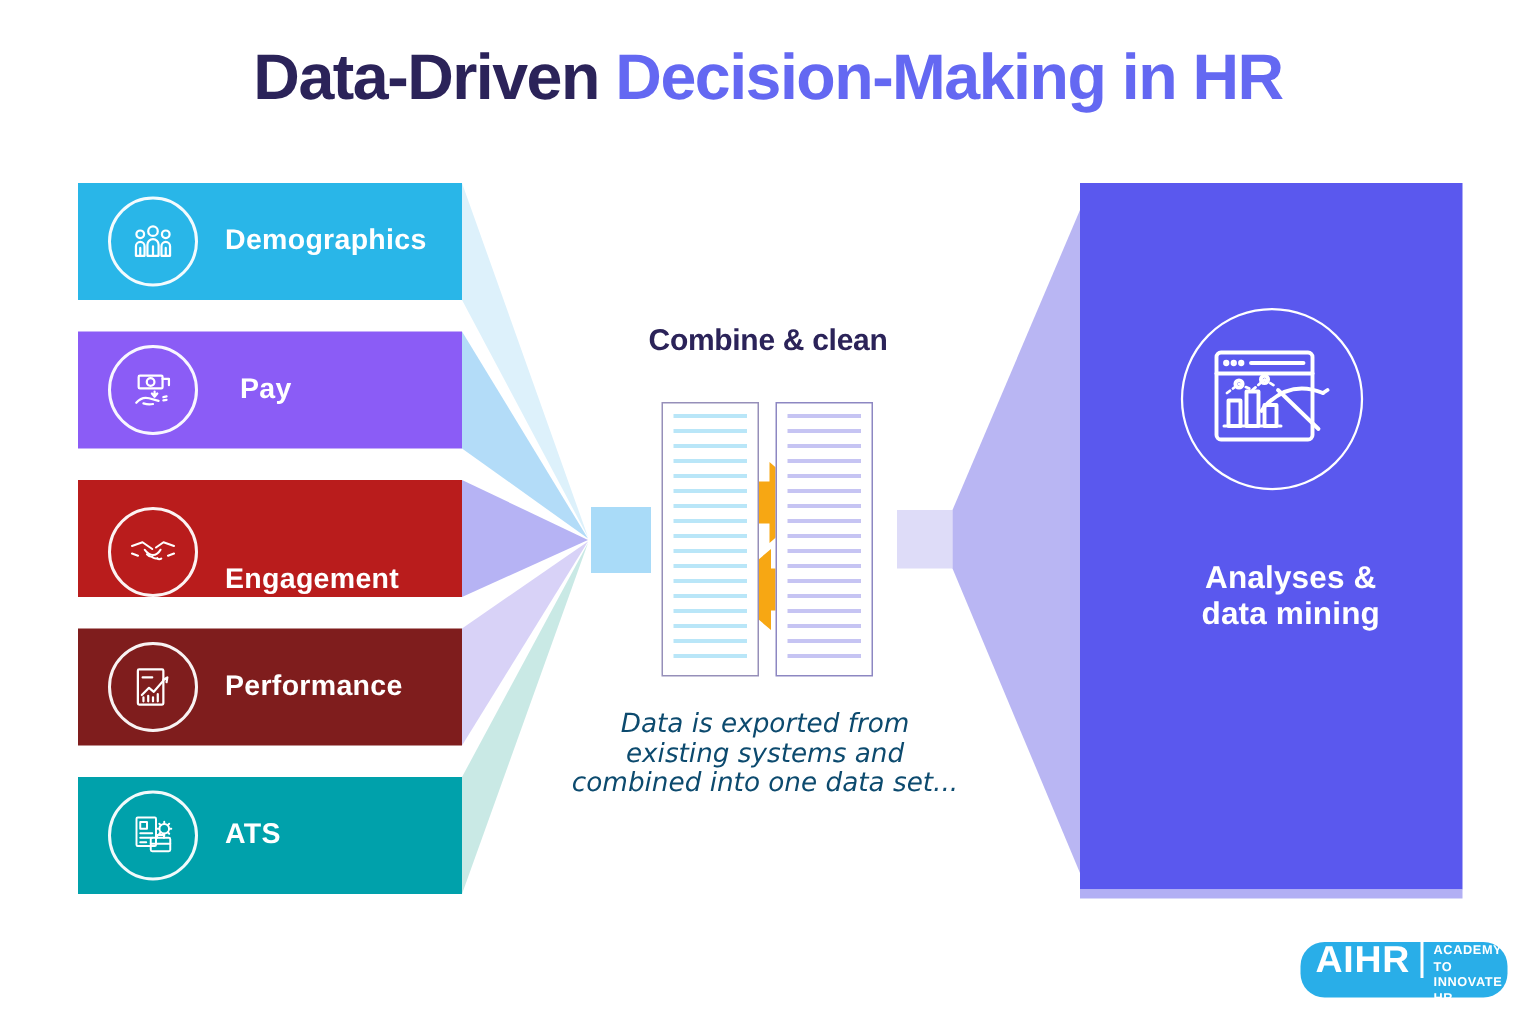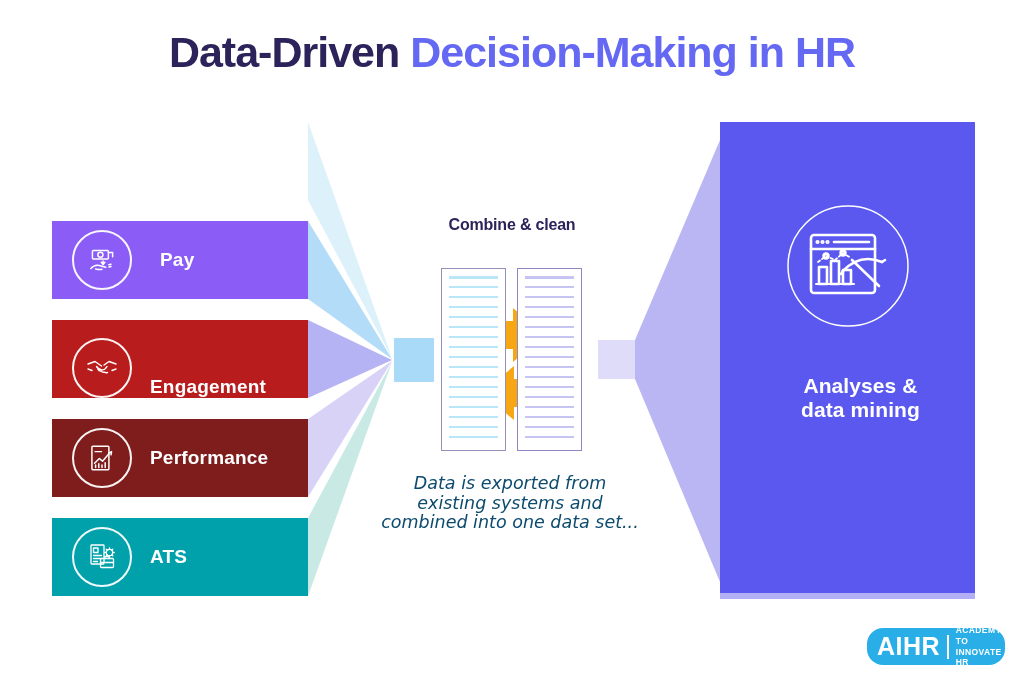--- a/index.html
+++ b/index.html
@@ -20,21 +20,21 @@
     display:flex;align-items:center;
   }
   .icon-circle{
     width:56px;height:56px;border:2px solid rgba(255,255,255,.95);border-radius:50%;
     margin-left:20px;flex:0 0 auto;display:flex;align-items:center;justify-content:center;
   }
   .source-label{color:#ffffff;font-size:19px;font-weight:700;margin-left:18px;letter-spacing:.2px;}
   
   .combine-heading{
     position:absolute;left:390px;top:216px;width:244px;z-index:3;
-    text-align:center;font-size:16px;font-weight:800;letter-spacing:-.2px;
+    text-align:center;font-size:20px;font-weight:800;letter-spacing:-.2px;
   }
   .doc{
     position:absolute;top:268px;width:65px;height:183px;background:#ffffff;
     border:1.5px solid #968fb9;box-sizing:border-box;z-index:2;
   }
   .doc-lines{
     position:absolute;inset:7px 7px 8px 7px;
     background-image:repeating-linear-gradient(to bottom, var(--lc) 0 2.5px, transparent 2.5px 10px);
   }
   .caption{
@@ -57,21 +57,21 @@
     font-size:21px;font-weight:800;line-height:1.12;white-space:pre-line;letter-spacing:.1px;
   }
   .analysis-body{
     position:absolute;left:10px;top:292px;width:235px;text-align:center;color:#ffffff;
     font-style:italic;font-size:16.5px;line-height:1.15;white-space:pre-line;
     font-family:"DejaVu Sans","Liberation Sans",sans-serif;
   }
   
   .logo{
     position:absolute;left:867px;top:628px;width:138px;height:37px;border-radius:16px;z-index:3;
-    display:flex;align-items:center;
+    display:flex;
   }
   .logo-brand{color:#ffffff;font-size:25px;font-weight:800;letter-spacing:.5px;margin-left:10px;line-height:1;}
   .logo-divider{width:2px;height:24px;background:#ffffff;margin:0 7px 0 7px;}
   .logo-tagline{color:#ffffff;font-size:8.5px;font-weight:700;letter-spacing:.4px;line-height:1.25;}
 </style>
 </head>
 <body>
 
 <div class="canvas">
 
@@ -83,20 +83,33 @@
     <polygon points="308,320 308,398 392,360" style="fill: rgb(182, 179, 244);"></polygon>
     <polygon points="308,419 308,497 392,361" style="fill: rgb(216, 210, 247);"></polygon>
     <polygon points="308,518 308,596 392,362" style="fill: rgb(201, 233, 229);"></polygon>
     <rect x="394" y="338" width="40" height="44" style="fill: rgb(169, 219, 248);"></rect>
     <rect x="598" y="340" width="37" height="39" style="fill: rgb(222, 220, 248);"></rect>
     <polygon points="635,340 720,140 720,582 635,379" style="fill: rgb(185, 182, 243);"></polygon>
     <polygon points="479,321 513,321 513,308 544,335 513,362 513,349 479,349" style="fill: rgb(247, 167, 19);"></polygon>
     <polygon points="547,379 514,379 514,366 482,393 514,420 514,407 547,407" style="fill: rgb(247, 167, 19);"></polygon>
   </svg>
 
+  <div class="source-row" style="top: 122px; background-color: rgb(41, 182, 232);">
+    <div class="icon-circle">
+      <svg width="34" height="34" viewBox="0 0 32 32" fill="none" stroke="#ffffff" stroke-width="1.4" stroke-linecap="round" stroke-linejoin="round">
+        <circle cx="16" cy="9.5" r="3"></circle>
+        <path d="M12.5,25 v-7 a3.5,3.5 0 0 1 7,0 v7 z M16,19 v6"></path>
+        <circle cx="8" cy="11.5" r="2.4"></circle>
+        <path d="M5.3,25 v-6 a2.7,2.7 0 0 1 5.4,0 v6 z M8,20 v5"></path>
+        <circle cx="24" cy="11.5" r="2.4"></circle>
+        <path d="M21.3,25 v-6 a2.7,2.7 0 0 1 5.4,0 v6 z M24,20 v5"></path>
+      </svg>
+    </div>
+    <div class="source-label">Demographics</div>
+  </div>
 
   <div class="source-row" style="top: 221px; background-color: #8b5cf6; gap: 10px;">
     <div class="icon-circle">
       <svg width="34" height="34" viewBox="0 0 32 32" fill="none" stroke="#ffffff" stroke-width="1.4" stroke-linecap="round" stroke-linejoin="round">
         <rect x="7" y="7" width="15" height="8" rx="0.8"></rect>
         <circle cx="14.5" cy="11" r="2.4"></circle>
         <path d="M22,9 h4 v4"></path>
         <path d="M17,17 v2.5 m-1.7,-1.3 l1.7,2 1.7,-2"></path>
         <path d="M5.5,24 q3.5,-4 8,-2.8 l6,1.6 m-9.5,1.6 q3,1 6,0.4"></path>
         <path d="M22.5,20.5 l2,-0.5 m-2,2.5 l2,-0.3"></path>

